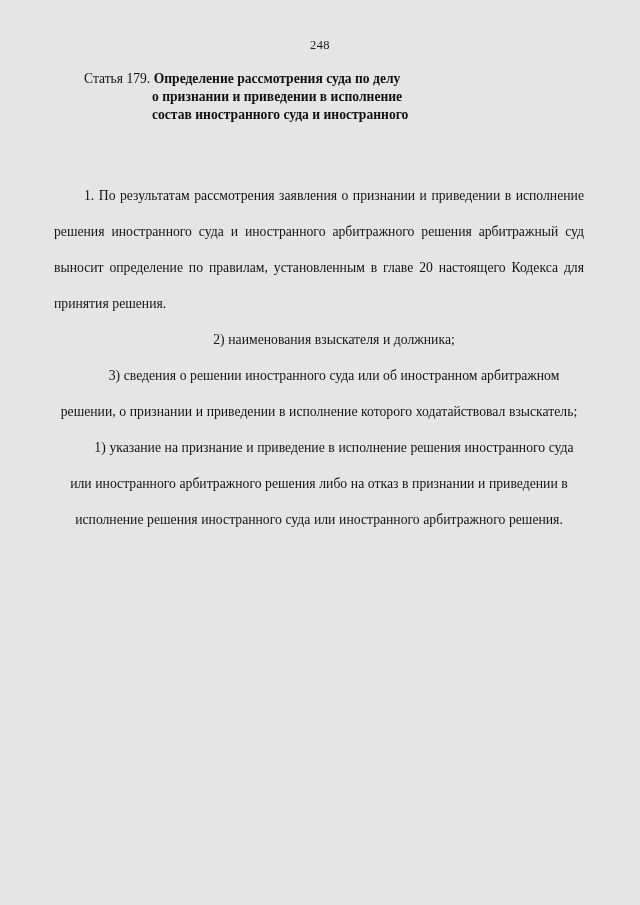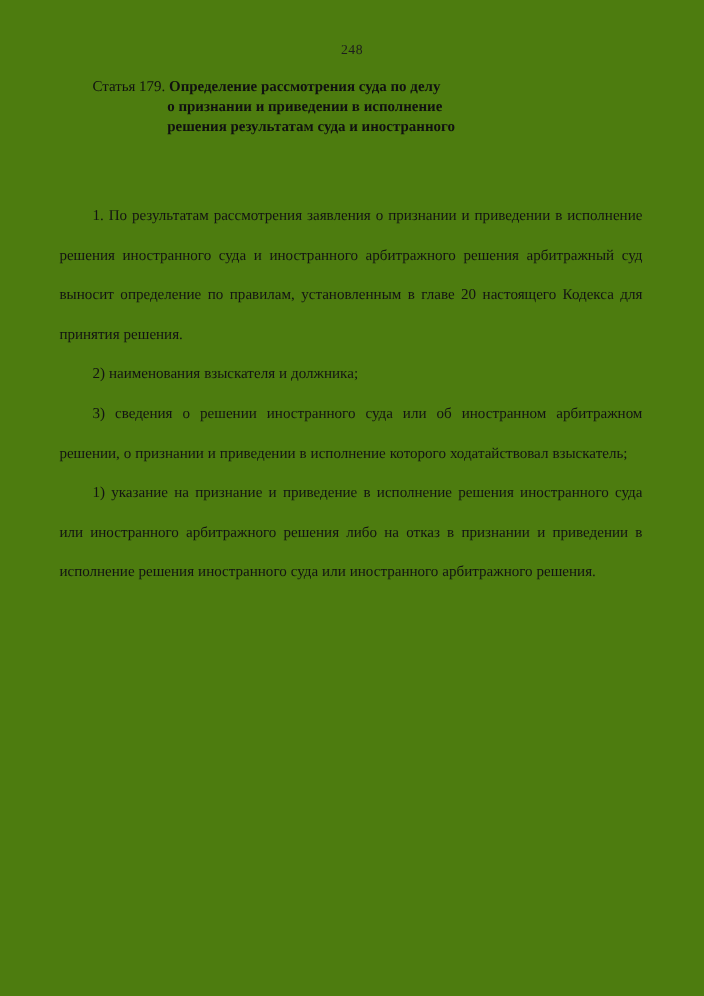--- a/index.html
+++ b/index.html
@@ -10,21 +10,21 @@
   body {
     font-family: "Liberation Serif", "DejaVu Serif", serif;
     color: #141414;
     -webkit-font-smoothing: antialiased;
   }
 
   .page {
     position: relative;
     width: 640px;
     height: 905px;
-    background: #4d7c0f;
+    background: #e5e5e5;
     overflow: hidden;
     box-sizing: border-box;
   }
 
   
   .page-number {
     position: absolute;
     top: 38px;
     left: 0;
     width: 640px;
@@ -77,35 +77,36 @@
     text-indent: 30px;
     color: #131313;
     hyphens: none;
     word-spacing: 0.2px;
   }
   p.para.single {
     text-align: left;
   }
   p.para + p.para {
     margin-top: 0;
+    text-align: center;
   }
 </style>
 </head>
 <body>
 
 <div class="page">
 
   <div class="page-number">248</div>
 
   <div class="heading">
     <div class="heading-line first"><span class="heading-label">Статья 179.</span><span class="heading-title"> </span><span class="heading-title">Определение рассмотрения суда по делу</span></div>
 
     <div class="heading-line cont heading-title">о признании и приведении в исполнение</div>
 
-    <div class="heading-line cont heading-title">решения результатам суда и иностранного</div>
+    <div class="heading-line cont heading-title">состав иностранного суда и иностранного</div>
 
   </div>
 
   <div class="body-block">
     <p class="para">1. По результатам рассмотрения заявления о признании и приведении в исполнение решения иностранного суда и иностранного арбитражного решения арбитражный суд  выносит определение по правилам, установленным в главе 20 настоящего Кодекса для принятия решения.</p>
     <p class="para single">2) наименования взыскателя и должника;</p>
     <p class="para">3) сведения о решении иностранного суда или об иностранном арбитражном решении, о признании и приведении в исполнение которого ходатайствовал взыскатель;</p>
     <p class="para">1) указание на признание и приведение в исполнение решения иностранного суда или иностранного арбитражного решения либо на отказ в признании и приведении в исполнение решения иностранного суда или иностранного арбитражного решения.</p>
   </div>
 

